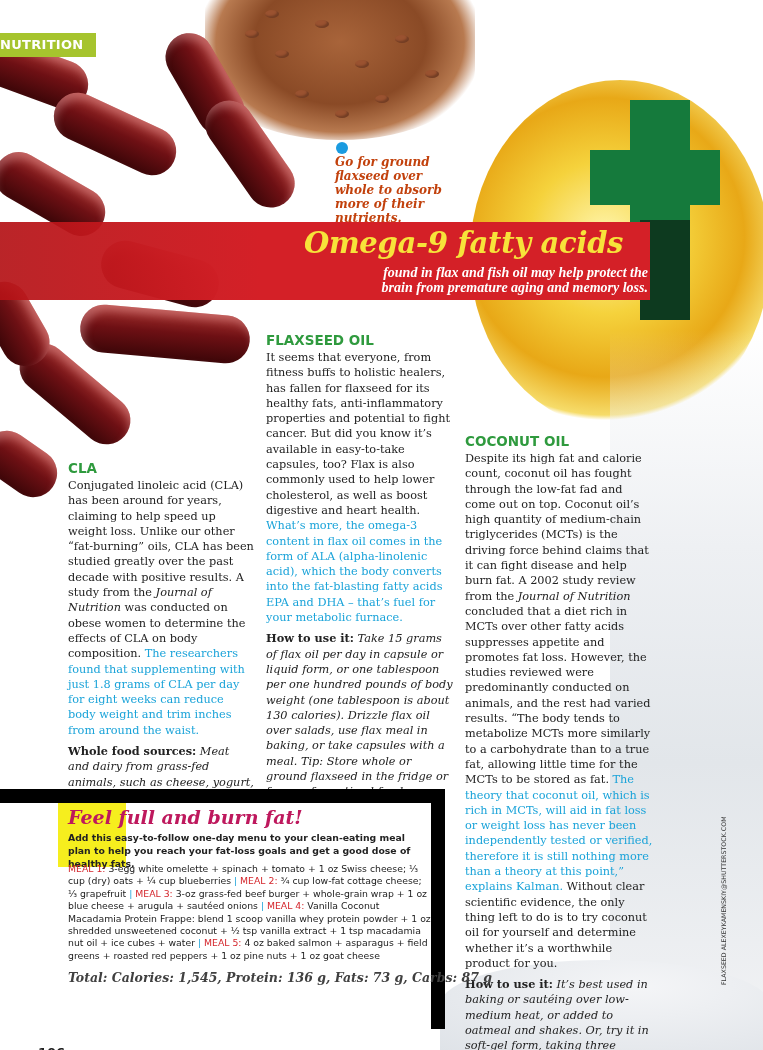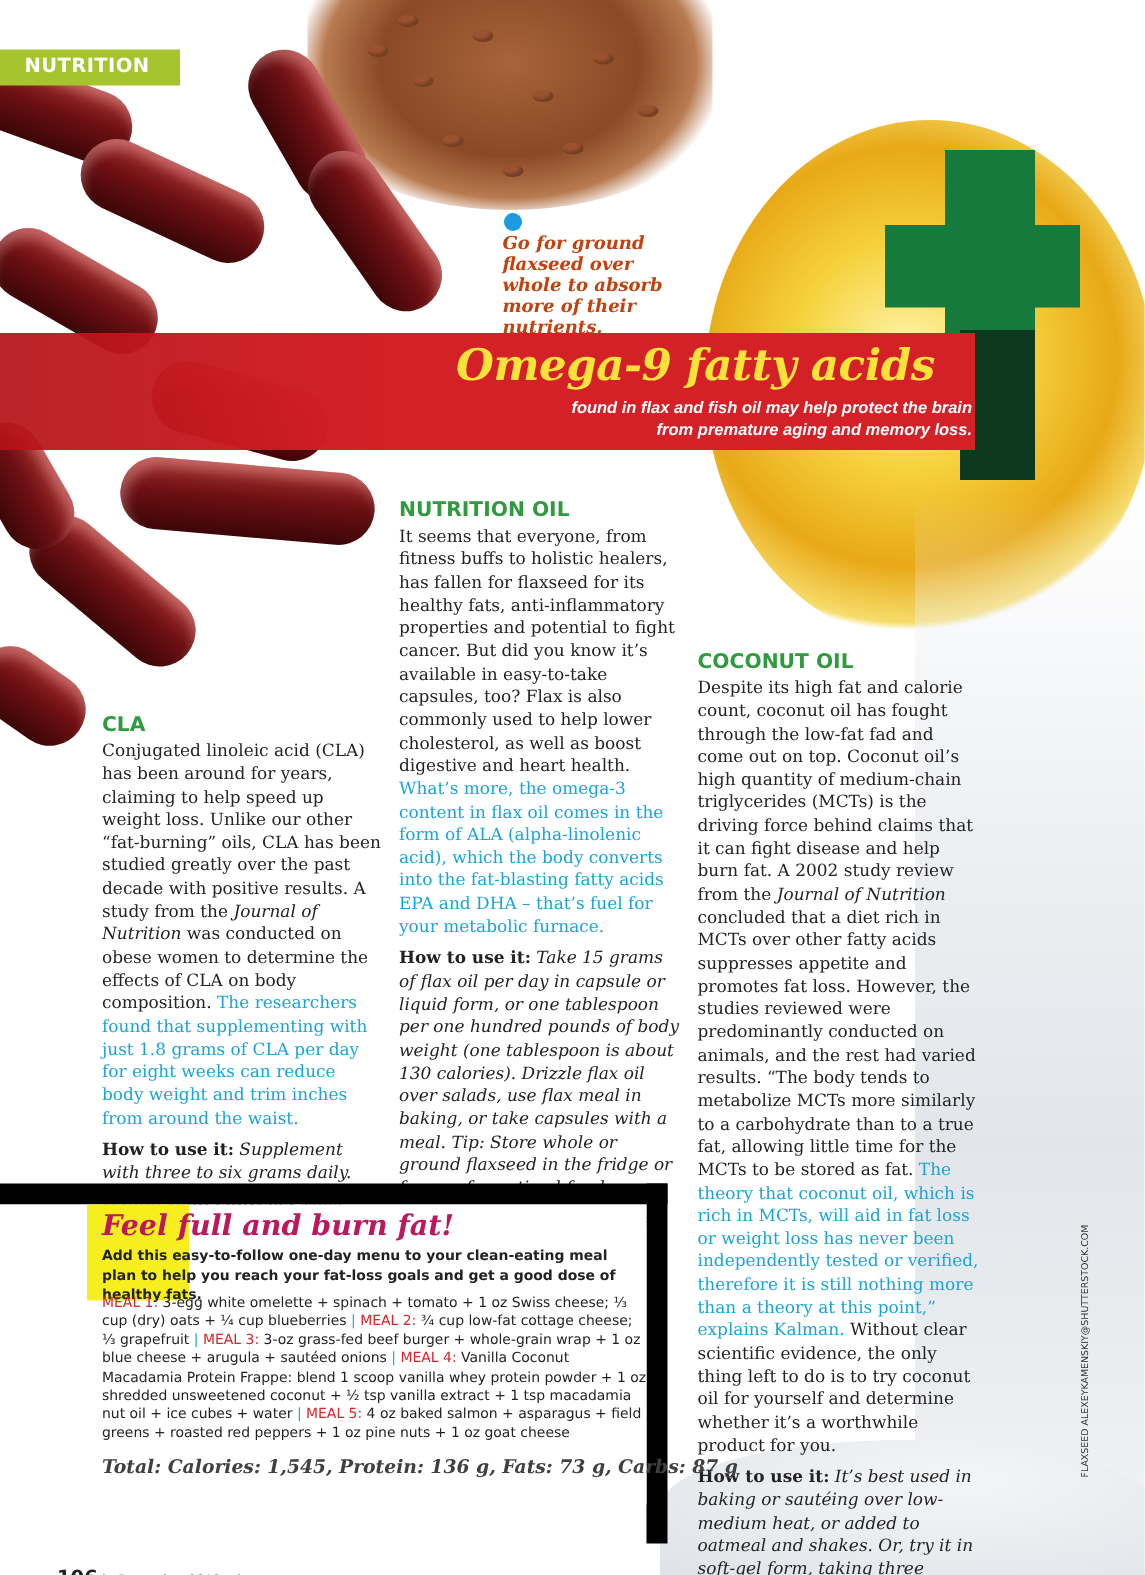--- a/index.html
+++ b/index.html
@@ -10,25 +10,25 @@
   .seed{position:absolute;width:14px;height:8px;border-radius:50%;background:#9a5230;box-shadow:inset -2px -2px 2px rgba(0,0,0,.25);}
   .capsule{position:absolute;height:48px;border-radius:26px;background:linear-gradient(180deg,#a8322f 0%,#6e1014 45%,#3c0608 100%);box-shadow:inset 4px 6px 8px rgba(255,200,200,.35);}
   .oil-bowl{left:470px;top:80px;width:300px;height:350px;border-radius:50%;background:radial-gradient(circle at 45% 45%,#fff6b0 0%,#f5d23c 30%,#e8a817 55%,#f6dc6a 70%,rgba(255,255,255,0) 72%);}
   .cross-green-v{left:630px;top:100px;width:60px;height:190px;background:#157a3c;}
   .cross-green-h{left:590px;top:150px;width:130px;height:55px;background:#157a3c;}
   .cross-dark{left:640px;top:220px;width:50px;height:100px;background:#0d3a1f;}
   .red-band{left:0;top:222px;width:650px;height:78px;background:linear-gradient(90deg,rgba(180,18,22,.92),#d42027 40%,#d42027);}
   .coconut{left:610px;top:330px;width:160px;height:720px;background:linear-gradient(180deg,rgba(255,255,255,0),#eef0f3 30%,#e2e6ea 60%,#f2f3f5);}
   .coconut2{left:440px;top:960px;width:330px;height:90px;border-radius:50% 50% 0 0;background:radial-gradient(ellipse at 60% 30%,#f4f5f7,#dfe3e8);}
 
-  .nutrition-tag{left:0;top:33px;width:120px;height:24px;background:#a6c42e;color:#fff;font-family:"DejaVu Sans",sans-serif;font-weight:bold;font-size:13px;line-height:24px;text-align:center;padding-right:4px;box-sizing:border-box;letter-spacing:.3px;}
+  .nutrition-tag{left:0;top:33px;width:96px;height:24px;background:#a6c42e;color:#fff;font-family:"DejaVu Sans",sans-serif;font-weight:bold;font-size:13px;line-height:24px;text-align:left;padding-right:4px;box-sizing:border-box;letter-spacing:.3px;}
   .tip-dot{left:336px;top:142px;width:12px;height:12px;border-radius:50%;background:#1a9be0;}
   .tip-text{left:335px;top:155px;width:130px;font-style:italic;font-weight:bold;font-size:12px;line-height:14px;color:#c2410c;}
   .headline{left:304px;top:226px;font-style:italic;font-weight:bold;font-size:29px;color:#f7e33a;white-space:nowrap;letter-spacing:-.3px;}
-  .deck{left:358px;top:265px;width:290px;font-family:Liberation Sans, sans-serif;font-style:italic;font-weight:bold;font-size:11px;line-height:15px;color:#fff;text-align:right;}
+  .deck{left:358px;top:265px;width:290px;font-family:Liberation Serif, serif;font-style:italic;font-weight:bold;font-size:14px;line-height:15px;color:#fff;text-align:right;}
 
   .col{position:absolute;font-size:11.3px;line-height:15.3px;color:#222;}
   .col h3{margin:0 0 2px 0;font-family:"DejaVu Sans",sans-serif;font-weight:bold;font-size:13.5px;color:#2f9a3e;line-height:16px;}
   .col p{margin:0 0 6px 0;}
   .hl{color:#1aa3d9;}
   .it{font-style:italic;}
   .b{font-weight:bold;}
 
   .box-border{left:0;top:789px;width:445px;height:14px;background:#000;}
   .box-border-r{left:431px;top:789px;width:14px;height:240px;background:#000;}
@@ -82,29 +82,28 @@
 <div class="abs red-band"></div>
 
 <div class="abs nutrition-tag">NUTRITION</div>
 
 <div class="abs tip-dot"></div>
 <div class="abs tip-text">Go for ground flaxseed over whole to absorb more of their nutrients.</div>
 
 <div class="abs headline">Omega-9 fatty acids</div>
 <div class="abs deck">found in flax and fish oil may help protect the brain from premature aging and memory loss.</div>
 
-<div class="col" style="left:68px;top:475px;width:186px;">
+<div class="col" style="left:68px;top:460px;width:186px;">
   <h3>CLA</h3>
   <p><span>Conjugated linoleic acid (CLA) has been around for years, claiming to help speed up weight loss. Unlike our other “fat-burning” oils, CLA has been studied greatly over the past decade with positive results. A study from the </span><span class="it">Journal of Nutrition</span><span> was conducted on obese women to determine the effects of CLA on body composition. </span><span class="hl">The researchers found that supplementing with just 1.8 grams of CLA per day for eight weeks can reduce body weight and trim inches from around the waist.</span></p>
-  <p><span class="b">How to use it:</span><span class="it"> Supplement with three to six grams daily.</span></p>
   <p><span class="b">Whole food sources:</span><span class="it"> Meat and dairy from grass-fed animals, such as cheese, yogurt, milk and ground beef.</span></p>
 </div>
 
 <div class="col" style="left:266px;top:332px;width:190px;">
-  <h3>NUTRITION OIL</h3>
+  <h3>FLAXSEED OIL</h3>
   <p><span>It seems that everyone, from fitness buffs to holistic healers, has fallen for flaxseed for its healthy fats, anti-inflammatory properties and potential to fight cancer. But did you know it’s available in easy-to-take capsules, too? Flax is also commonly used to help lower cholesterol, as well as boost digestive and heart health. </span><span class="hl">What’s more, the omega-3 content in flax oil comes in the form of ALA (alpha-linolenic acid), which the body converts into the fat-blasting fatty acids EPA and DHA – that’s fuel for your metabolic furnace.</span></p>
   <p><span class="b">How to use it:</span><span class="it"> Take 15 grams of flax oil per day in capsule or liquid form, or one tablespoon per one hundred pounds of body weight (one tablespoon is about 130 calories). Drizzle flax oil over salads, use flax meal in baking, or take capsules with a meal. Tip: Store whole or ground flaxseed in the fridge or freezer for optimal freshness.</span></p>
   <p><span class="b">Whole food sources:</span><span class="it"> Whole flaxseed, ground flaxseed.</span></p>
 </div>
 
 <div class="col" style="left:465px;top:433px;width:190px;">
   <h3>COCONUT OIL</h3>
   <p><span>Despite its high fat and calorie count, coconut oil has fought through the low-fat fad and come out on top. Coconut oil’s high quantity of medium-chain triglycerides (MCTs) is the driving force behind claims that it can fight disease and help burn fat. A 2002 study review from the </span><span class="it">Journal of Nutrition</span><span> concluded that a diet rich in MCTs over other fatty acids suppresses appetite and promotes fat loss. However, the studies reviewed were predominantly conducted on animals, and the rest had varied results. “The body tends to metabolize MCTs more similarly to a carbohydrate than to a true fat, allowing little time for the MCTs to be stored as fat. </span><span class="hl">The theory that coconut oil, which is rich in MCTs, will aid in fat loss or weight loss has never been independently tested or verified, therefore it is still nothing more than a theory at this point,” explains Kalman.</span><span> Without clear scientific evidence, the only thing left to do is to try coconut oil for yourself and determine whether it’s a worthwhile product for you.</span></p>
   <p><span class="b">How to use it:</span><span class="it"> It’s best used in baking or sautéing over low-medium heat, or added to oatmeal and shakes. Or, try it in soft-gel form, taking three grams twice per day.</span></p>
 </div>

